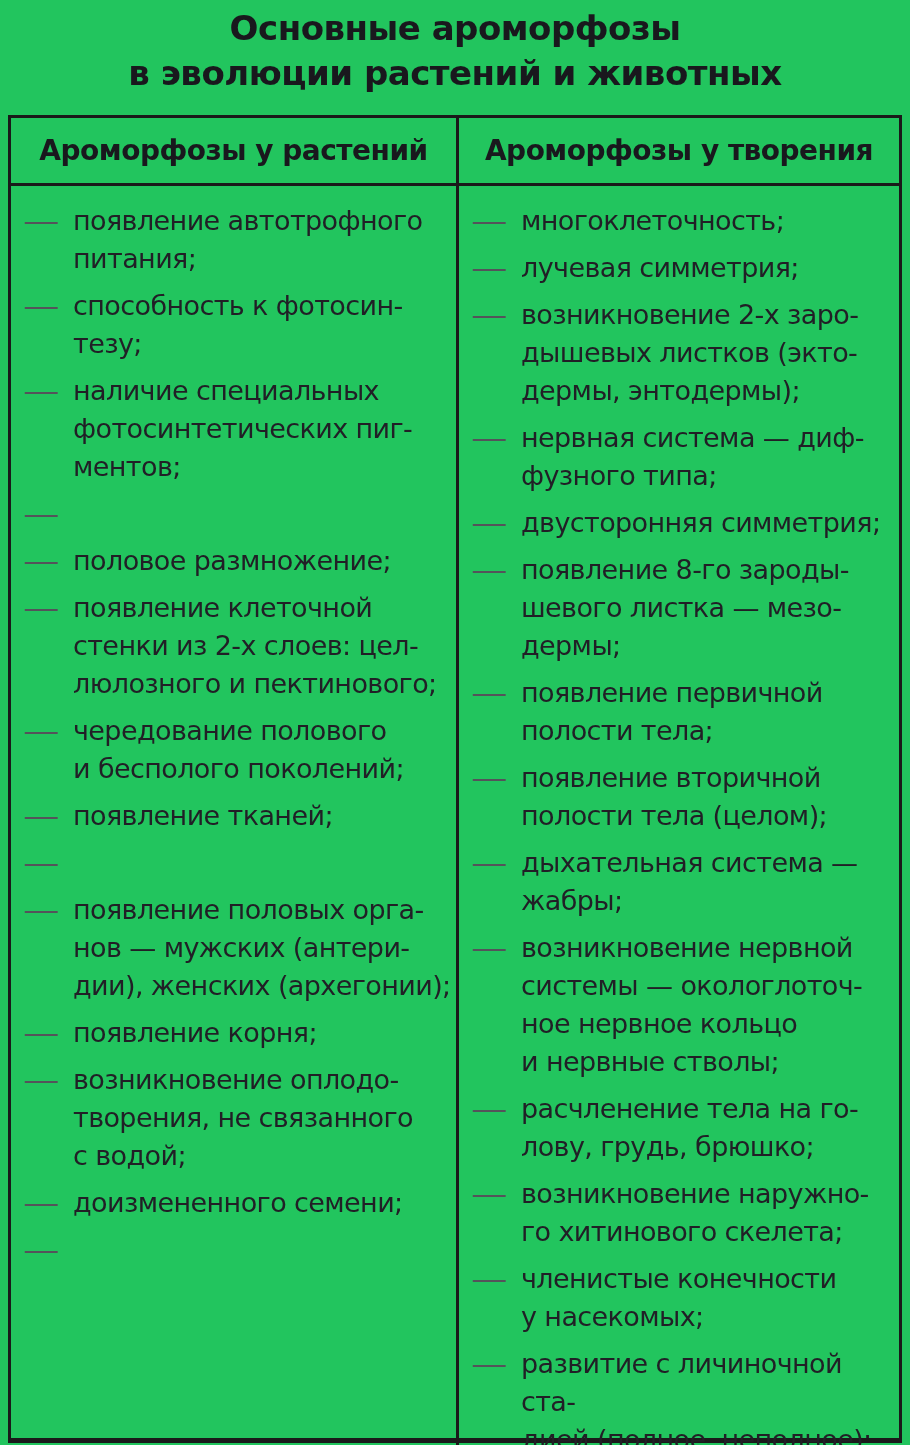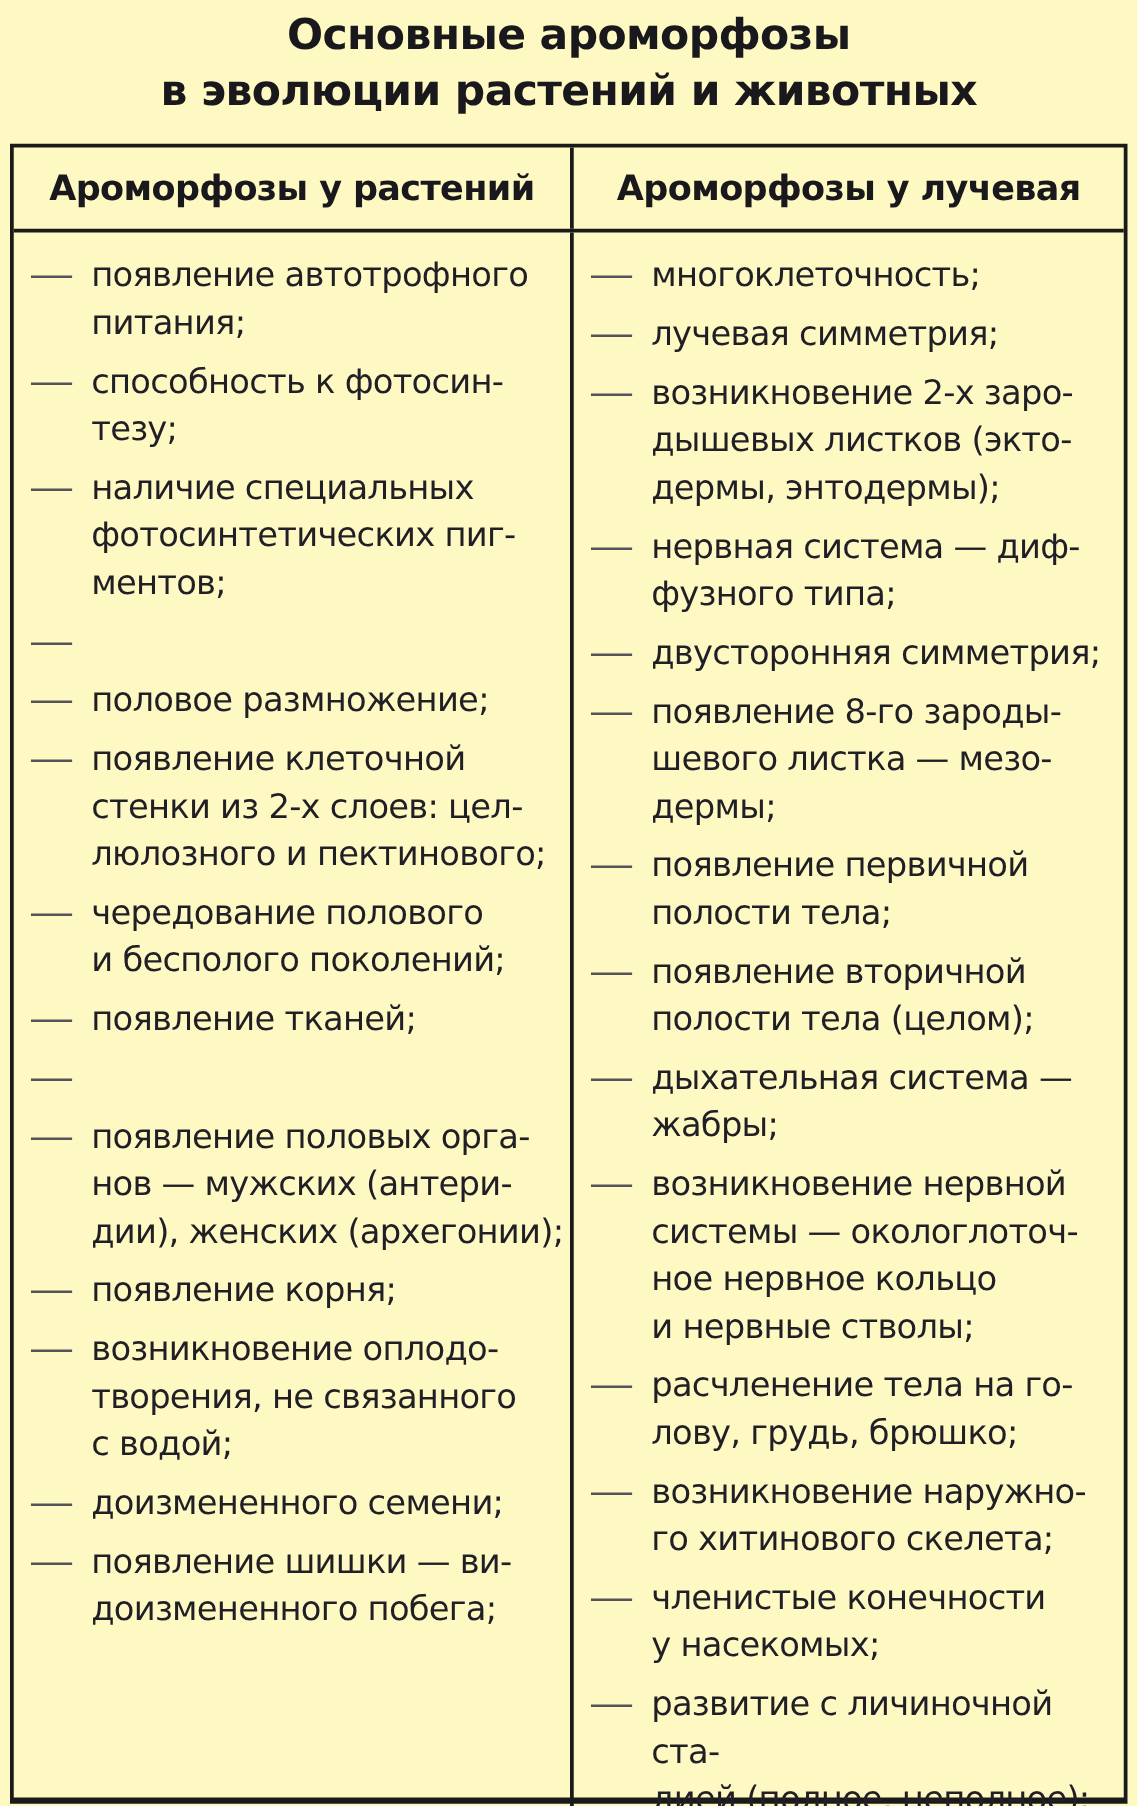--- a/index.html
+++ b/index.html
@@ -4,21 +4,21 @@
 <style>
   html, body {
     margin: 0;
     padding: 0;
     background: #ffffff;
   }
   .page {
     position: relative;
     width: 910px;
     height: 1445px;
-    background: #fef9c3;
+    background: #22c55e;
     overflow: hidden;
     font-family: "DejaVu Sans", sans-serif;
     color: #1e1c22;
   }
   .doc-title {
     padding-top: 6px;
     text-align: center;
     font-size: 34px;
     font-weight: bold;
     line-height: 45px;
@@ -97,21 +97,21 @@
 <div class="page">
 
   <div class="doc-title">
     <div>Основные ароморфозы</div>
     <div>в эволюции растений и животных</div>
   </div>
 
   <div class="aromo-table">
     <div class="thead">
       <div class="th plants-h">Ароморфозы у растений</div>
-      <div class="th animals-h">Ароморфозы у лучевая</div>
+      <div class="th animals-h">Ароморфозы у творения</div>
     </div>
     <div class="tbody">
       <div class="td plants-c" id="plants-cell">
           <div class="item">
             <span class="dash">—</span>
             <span class="itext">появление автотрофного
 питания;</span>
           </div>
           <div class="item">
             <span class="dash">—</span>
@@ -164,22 +164,20 @@
             <span class="itext">возникновение оплодо-
 творения, не связанного
 с водой;</span>
           </div>
           <div class="item">
             <span class="dash">—</span>
             <span class="itext">доизмененного семени;</span>
           </div>
           <div class="item">
             <span class="dash">—</span>
-            <span class="itext">появление шишки — ви-
-доизмененного побега;</span>
           </div>
         </div>
       <div class="td animals-c" id="animals-cell">
           <div class="item">
             <span class="dash">—</span>
             <span class="itext">многоклеточность;</span>
           </div>
           <div class="item">
             <span class="dash">—</span>
             <span class="itext">лучевая симметрия;</span>

